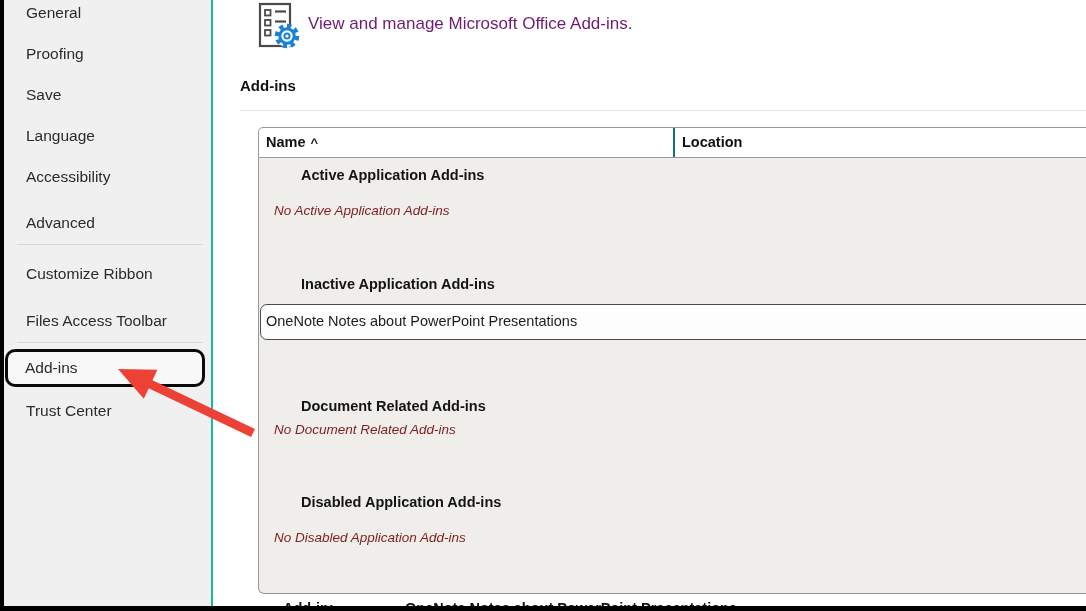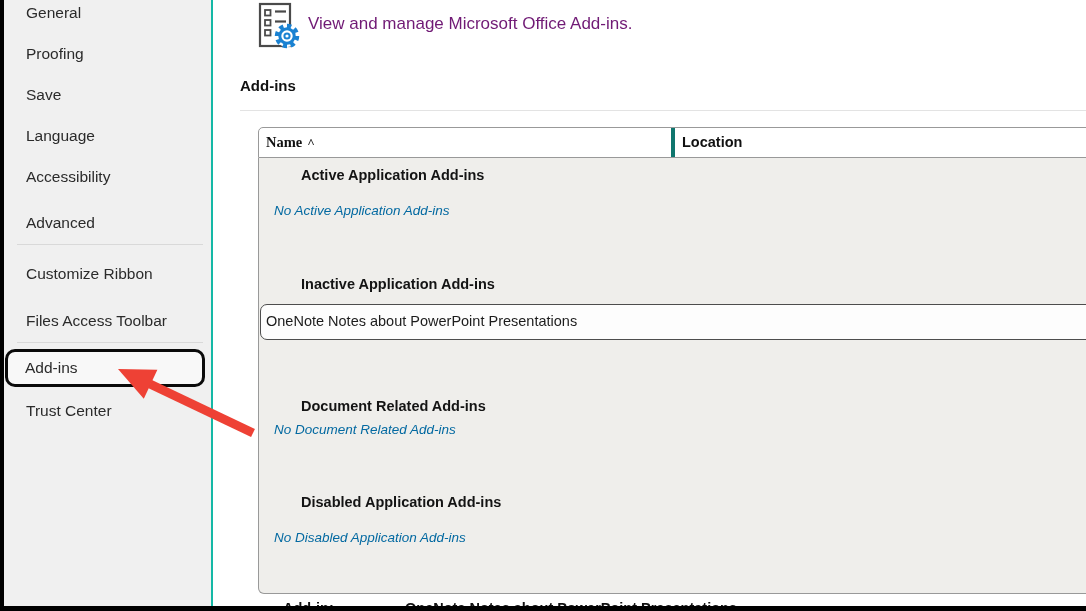--- a/index.html
+++ b/index.html
@@ -27,30 +27,30 @@
   .intro-text{position:absolute;left:308px;top:14px;font-size:17px;color:#701a75;white-space:nowrap;}
   .section-title{position:absolute;left:240px;top:77px;font-size:15px;font-weight:bold;color:#111;}
   .section-rule{position:absolute;left:240px;top:110px;width:846px;height:1px;background:#e3e3e3;}
 
   
   .tbl-header{
     position:absolute;left:258px;top:127px;width:840px;height:31px;box-sizing:border-box;
     background:#fff;border:1px solid #999;border-radius:5px 0 0 0;display:flex;
   }
   .th{font-weight:bold;font-size:14.5px;line-height:29px;padding-left:7px;color:#111;white-space:nowrap;}
-  .th-name{width:416px;box-sizing:border-box;border-right:4px solid #0f766e;font-family:Liberation Serif, serif;}
+  .th-name{width:416px;box-sizing:border-box;border-right:2px solid #0f766e;}
   .th-loc{flex:1;}
   .sort-caret{font-size:13px;font-weight:bold;margin-left:5px;color:#222;}
 
   .tbl-body{
     position:absolute;left:258px;top:158px;width:840px;height:436px;box-sizing:border-box;
     background:var(--table-body-bg,#efeeeb);border:1px solid #999;border-top:none;border-radius:0 0 0 6px;
   }
   .grp-header{position:absolute;left:6px;font-size:14.5px;font-weight:bold;color:#141414;white-space:nowrap;margin-left:36px;}
-  .grp-empty{position:absolute;left:15px;font-size:13.5px;font-style:italic;color:#0369a1;white-space:nowrap;}
+  .grp-empty{position:absolute;left:15px;font-size:13.5px;font-style:italic;color:#7f1d1d;white-space:nowrap;}
   .g0h{top:9px;}  .g0e{top:45px;}
   .g1h{top:118px;}
   .g2h{top:240px;} .g2e{top:264px;}
   .g3h{top:336px;} .g3e{top:372px;}
 
   .sel-row{
     position:absolute;left:1px;top:146px;width:900px;height:36px;box-sizing:border-box;
     background:#fdfdfd;border:1.5px solid #4d4d4d;border-radius:7px;display:flex;cursor:default;
   }
   .sel-row .cell{font-size:14.5px;line-height:33px;color:#1c1c1c;white-space:nowrap;}

